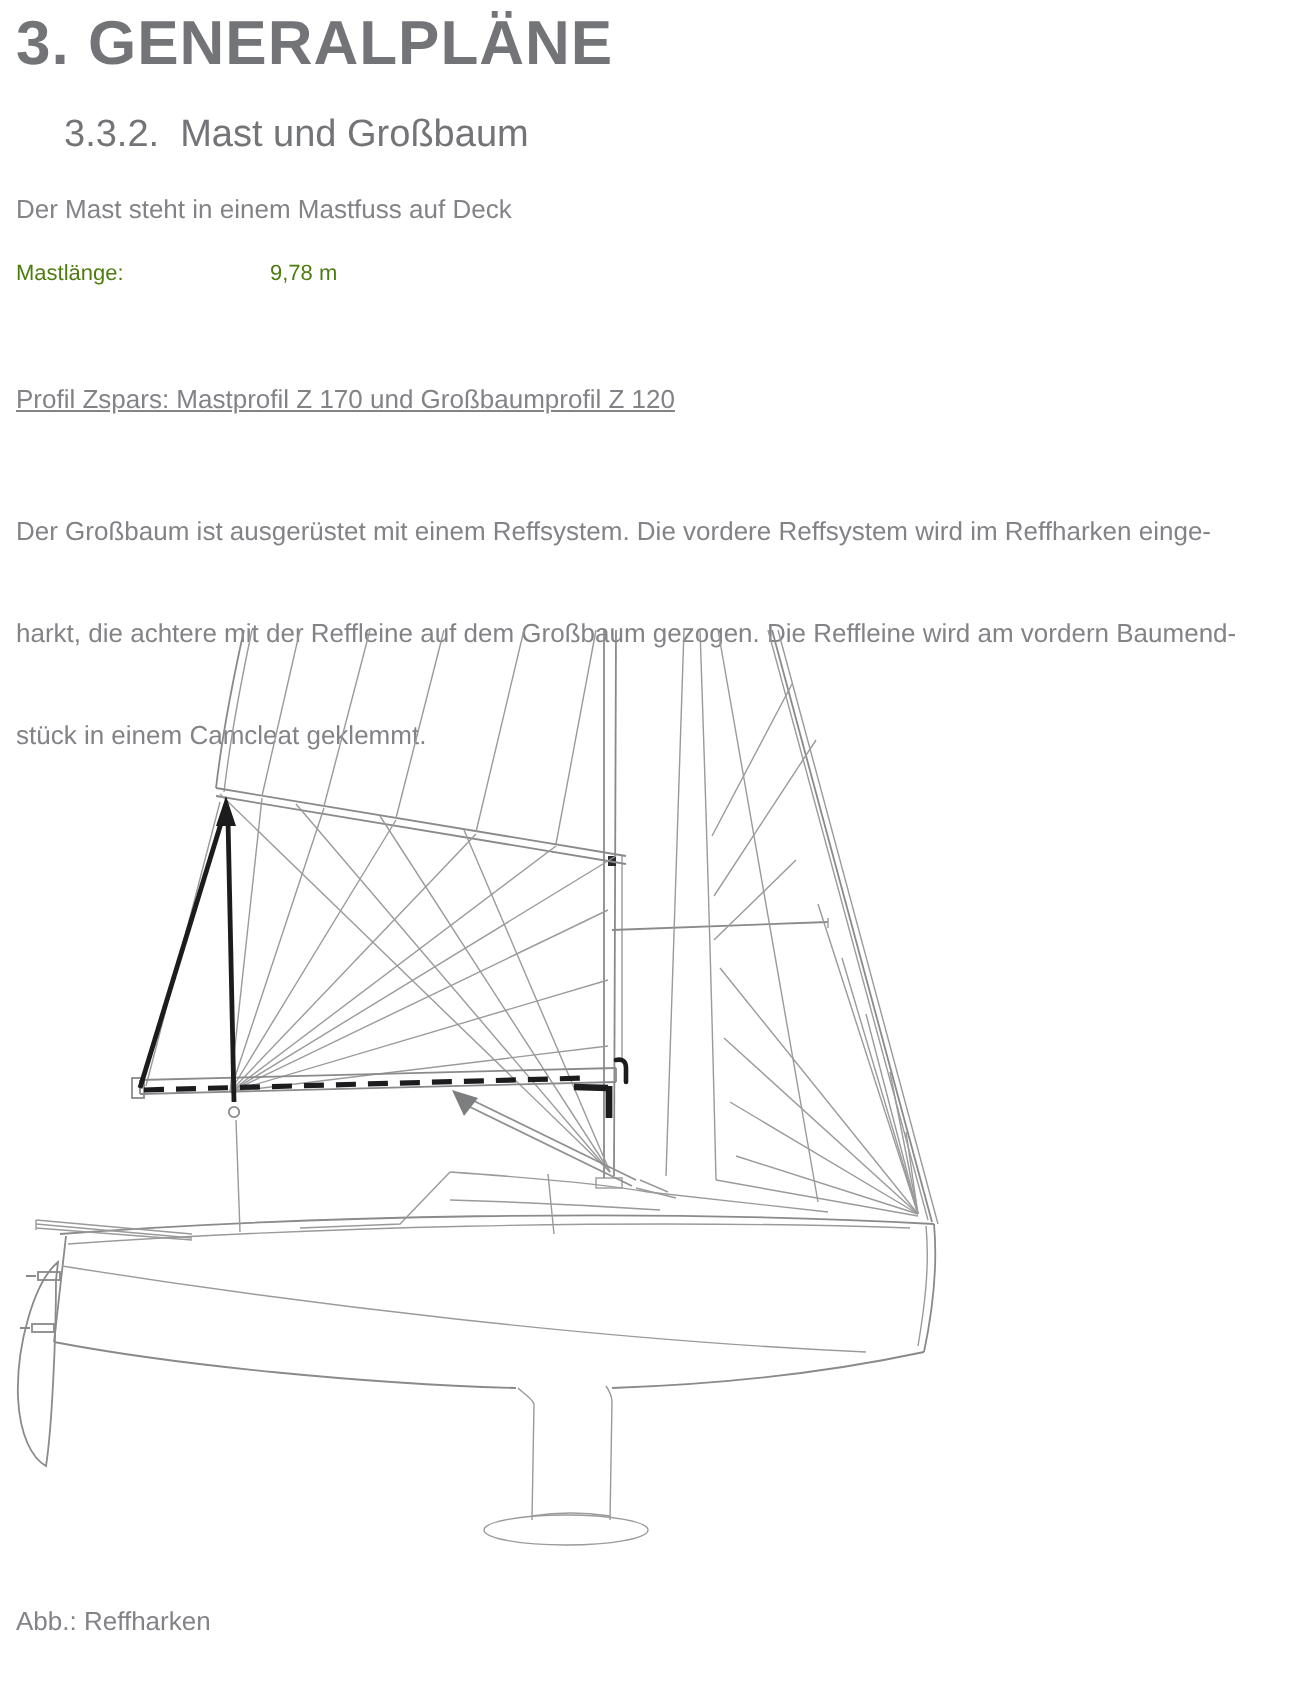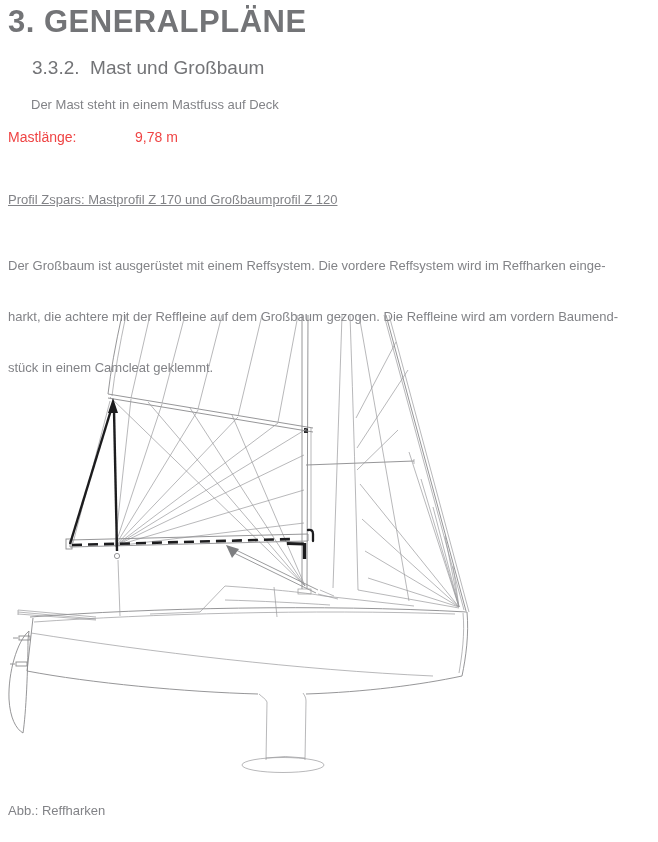--- a/index.html
+++ b/index.html
@@ -14,22 +14,22 @@
     color:#737477;white-space:pre;text-align:right;
   }
   .h2{
     position:absolute;left:8px;top:57px;
     font-size:19px;font-weight:400;color:#737477;white-space:pre;margin-left:24px;
   }
   .body-text{
     position:absolute;left:8px;
     font-size:13px;color:#828387;line-height:17px;white-space:pre;
   }
-  .intro{top:96px;margin-left:23px;}
-  .specs{position:absolute;left:8px;top:129px;font-size:14px;color:#ef4444;}
+  .intro{top:96px;}
+  .specs{position:absolute;left:8px;top:129px;font-size:11px;color:#4d7c0f;}
   .spec-row{display:flex;height:16.5px;line-height:16.5px;}
   .spec-label{width:127px;}
   .profile{top:191px;text-decoration:underline;}
   .para{top:223px;}
   .caption{top:802px;}
   .figure-wrap{position:absolute;left:0;top:300px;width:658px;height:500px;}
   svg .thin{stroke:#9a9a9c;stroke-width:.7;fill:none;}
   svg .thin2{stroke:#8a8a8c;stroke-width:.9;fill:none;}
   svg .bold{stroke:#1c1c1e;fill:none;}
   svg .gray{stroke:#8f9092;fill:none;}

